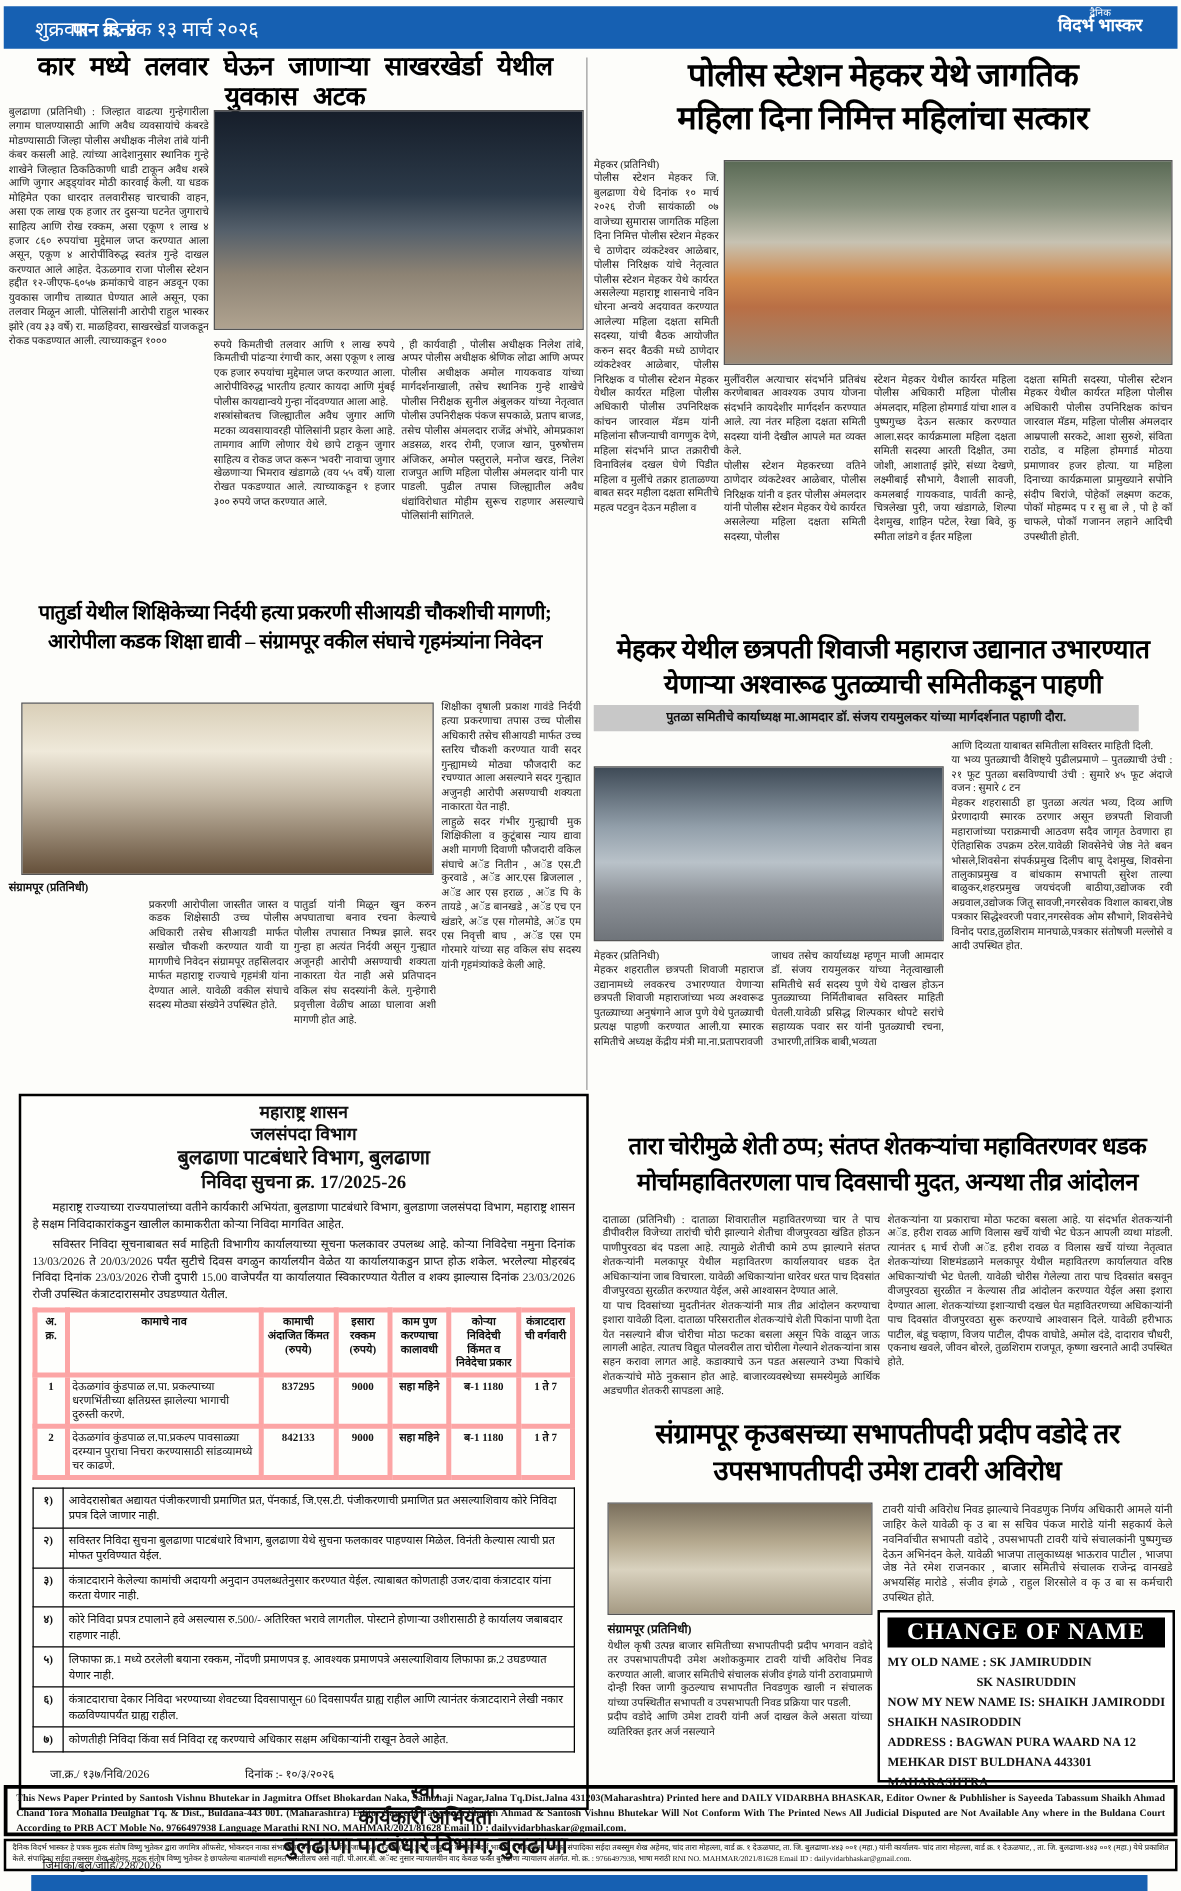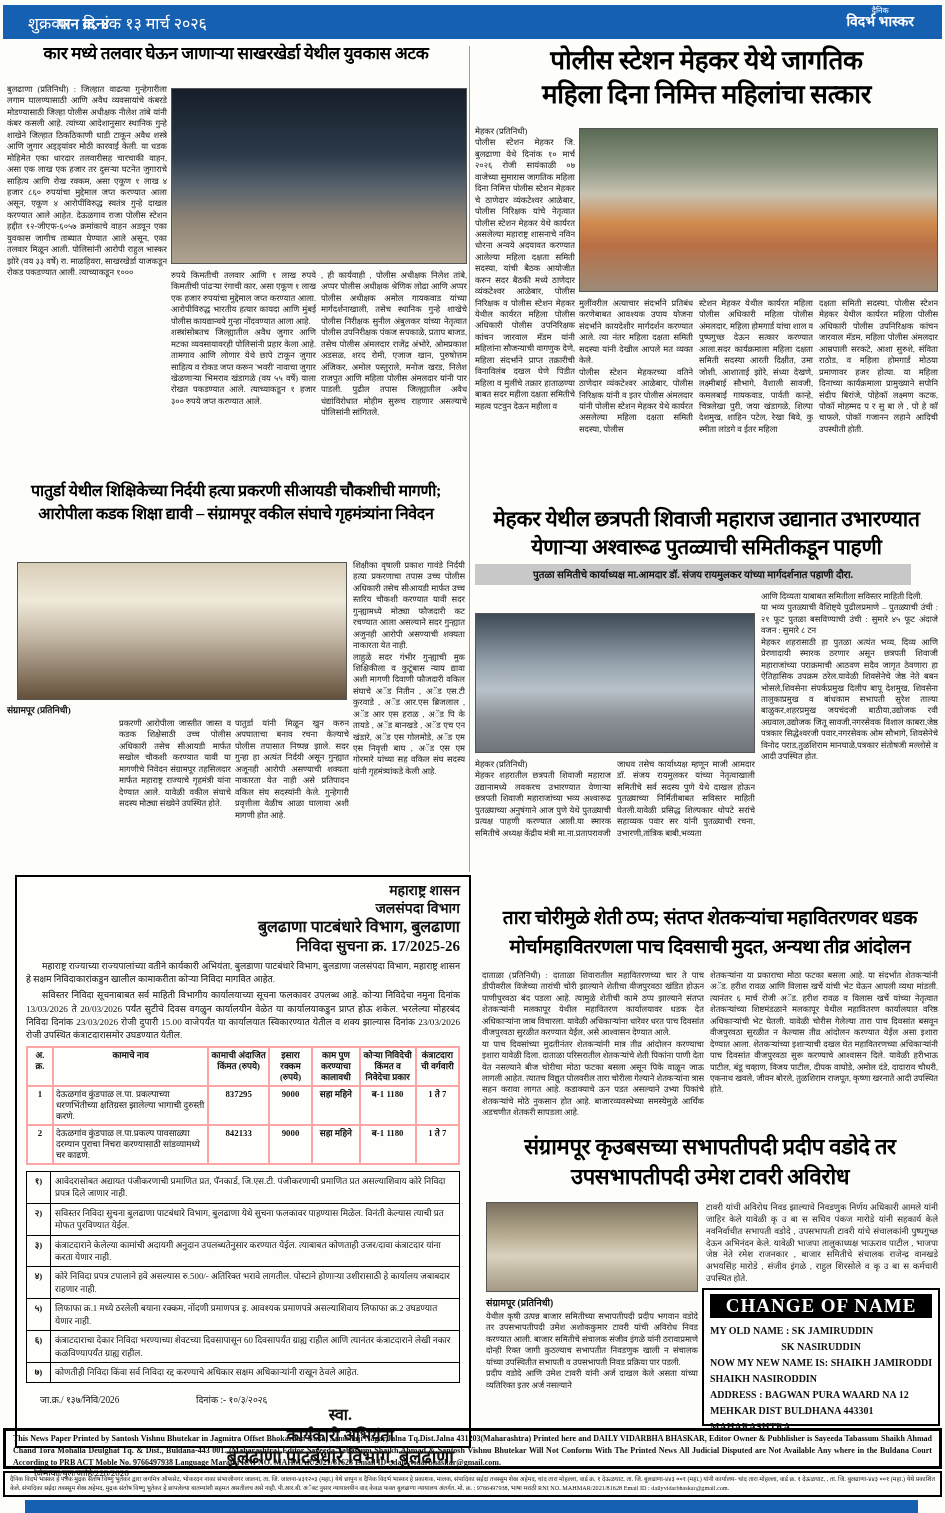--- a/index.html
+++ b/index.html
@@ -23,25 +23,25 @@
   .vrule { width:1px; background:#9a9a9a; }
   
   .photo { border:1px solid #555; }
   .p1 { background:linear-gradient(180deg,#161e2a 0%,#2c3a49 38%,#55606b 55%,#8d8374 75%,#b0a390 100%); }
   .p2 { background:linear-gradient(180deg,#5a6a55 0%,#8a9380 22%,#c7c2b2 40%,#d08a4e 58%,#b96f45 72%,#9c8b78 100%); }
   .p3b{ background:linear-gradient(180deg,#d9cfb8 0%,#efe9da 28%,#8a745385 55%,#65503a 100%); }
   .p4 { background:linear-gradient(180deg,#3e4a56 0%,#93a0ab 35%,#b9c2c9 55%,#8d9298 75%,#6f747a 100%); }
   .p5 { background:linear-gradient(180deg,#7a6f5d 0%,#b5a98f 35%,#d9d2bf 60%,#a59a83 100%); }
   
   #notice { left:15px; top:875px; width:456px; height:573px; border:2px solid #000; background:#fefefc; padding:5px 9px; }
-  .nt-c { text-align:right; font-weight:bold; line-height:1.25; }
+  .nt-c { text-align:center; font-weight:bold; line-height:1.25; }
   #nt1 { font-size:14px; } #nt2 { font-size:14px; } #nt3 { font-size:16px; } #nt4 { font-size:15px; margin-bottom:4px; }
   .nt-p { font-size:9.2px; line-height:1.45; text-align:justify; text-indent:16px; margin-bottom:3px; }
   #nt-table { width:100%; border-collapse:collapse; margin-top:3px; }
-  #nt-table th, #nt-table td { border:2px solid #fca5a5; font-size:8.8px; line-height:1.25; padding:2px 2px; vertical-align:top; }
+  #nt-table th, #nt-table td { border:4px solid #fca5a5; font-size:8.8px; line-height:1.25; padding:2px 2px; vertical-align:top; }
   #nt-table th { font-weight:bold; text-align:center; }
   .td-c { text-align:center; font-weight:bold; }
   #nt-notes { width:100%; border-collapse:collapse; margin-top:6px; }
   #nt-notes td { border:1px solid #000; font-size:8.9px; line-height:1.4; padding:3px 4px; vertical-align:top; }
   .note-no { width:24px; text-align:center; font-weight:bold; }
   #nt-foot { position:relative; height:96px; margin-top:4px; font-size:9.3px; }
   #nt-ref { position:absolute; left:14px; top:6px; }
   #nt-dt  { position:absolute; left:170px; top:6px; }
   #nt-sign{ position:absolute; right:6px; top:18px; text-align:center; font-weight:bold; line-height:1.3; }
   #nt-sign .s1{ font-size:16px; } #nt-sign .s2{ font-size:16px; } #nt-sign .s3{ font-size:18px; }
@@ -68,21 +68,21 @@
     <span id="mh-date">शुक्रवार : दिनांक १३ मार्च २०२६</span>
     <span id="mh-brand">
       <span class="sm">दैनिक</span>
       <span class="lg">विदर्भ भास्कर</span>
     </span>
   </div>
 
   <div class="abs vrule" style="left:469px;top:46px;height:826px;"></div>
 
   <div class="abs" style="left:5px;top:44px;width:462px;height:434px;">
-    <div class="hl" style="font-size:17px;line-height:1.15;">कार मध्ये तलवार घेऊन जाणाऱ्या साखरखेर्डा येथील युवकास अटक</div>
+    <div class="hl" style="font-size:21px;line-height:1.15;font-family:Liberation Mono, monospace;">कार मध्ये तलवार घेऊन जाणाऱ्या साखरखेर्डा येथील युवकास अटक</div>
     <div class="abs txt" style="left:2px;top:40px;width:160px;height:392px;">बुलढाणा (प्रतिनिधी) : जिल्हात वाढत्या गुन्हेगारीला लगाम घालण्यासाठी आणि अवैध व्यवसायांचे कंबरडे मोडण्यासाठी जिल्हा पोलीस अधीक्षक नीलेश तांबे यांनी कंबर कसली आहे. त्यांच्या आदेशानुसार स्थानिक गुन्हे शाखेने जिल्हात ठिकठिकाणी धाडी टाकून अवैध शस्त्रे आणि जुगार अड्ड्यांवर मोठी कारवाई केली. या धडक मोहिमेत एका धारदार तलवारीसह चारचाकी वाहन, असा एक लाख एक हजार तर दुसऱ्या घटनेत जुगाराचे साहित्य आणि रोख रक्कम, असा एकूण १ लाख ४ हजार ८६० रुपयांचा मुद्देमाल जप्त करण्यात आला असून, एकूण ४ आरोपींविरुद्ध स्वतंत्र गुन्हे दाखल करण्यात आले आहेत. देऊळगाव राजा पोलीस स्टेशन हद्दीत १२-जीएफ-६०५७ क्रमांकाचे वाहन अडवून एका युवकास जागीच ताब्यात घेण्यात आले असून, एका तलवार मिळून आली. पोलिसांनी आरोपी राहुल भास्कर झोरे (वय ३३ वर्षे) रा. माळहिवरा, साखरखेर्डा याजकडून रोकड पकडण्यात आली. त्याच्याकडून १०००</div>
     <div class="abs photo p1" style="left:166px;top:44px;width:296px;height:176px;"></div>
     <div class="abs txt" style="left:166px;top:226px;width:145px;height:206px;">रुपये किमतीची तलवार आणि १ लाख रुपये किमतीची पांढऱ्या रंगाची कार, असा एकूण १ लाख एक हजार रुपयांचा मुद्देमाल जप्त करण्यात आला. आरोपीविरुद्ध भारतीय हत्यार कायदा आणि मुंबई पोलीस कायद्यान्वये गुन्हा नोंदवण्यात आला आहे.
 शस्त्रांसोबतच जिल्ह्यातील अवैध जुगार आणि मटका व्यवसायावरही पोलिसांनी प्रहार केला आहे. तामगाव आणि लोणार येथे छापे टाकून जुगार साहित्य व रोकड जप्त करून 'भवरी' नावाचा जुगार खेळणाऱ्या भिमराव खंडागळे (वय ५५ वर्षे) याला रोखत पकडण्यात आले. त्याच्याकडून १ हजार ३०० रुपये जप्त करण्यात आले.</div>
     <div class="abs txt" style="left:316px;top:226px;width:146px;height:206px;">, ही कार्यवाही , पोलीस अधीक्षक निलेश तांबे, अप्पर पोलीस अधीक्षक श्रेणिक लोढा आणि अप्पर पोलीस अधीक्षक अमोल गायकवाड यांच्या मार्गदर्शनाखाली, तसेच स्थानिक गुन्हे शाखेचे पोलीस निरीक्षक सुनील अंबुलकर यांच्या नेतृत्वात पोलीस उपनिरीक्षक पंकज सपकाळे, प्रताप बाजड, तसेच पोलीस अंमलदार राजेंद्र अंभोरे, ओमप्रकाश अडसळ, शरद रोमी, एजाज खान, पुरुषोत्तम अंजिकर, अमोल पस्तुराले, मनोज खरड, निलेश राजपुत आणि महिला पोलीस अंमलदार यांनी पार पाडली. पुढील तपास जिल्ह्यातील अवैध धंद्यांविरोधात मोहीम सुरूच राहणार असल्याचे पोलिसांनी सांगितले.</div>
   </div>
 
   <div class="abs" style="left:473px;top:44px;width:467px;height:458px;">
     <div class="hl" style="font-size:26px;line-height:1.3;">पोलीस स्टेशन मेहकर येथे जागतिक
 महिला दिना निमित्त महिलांचा सत्कार</div>

